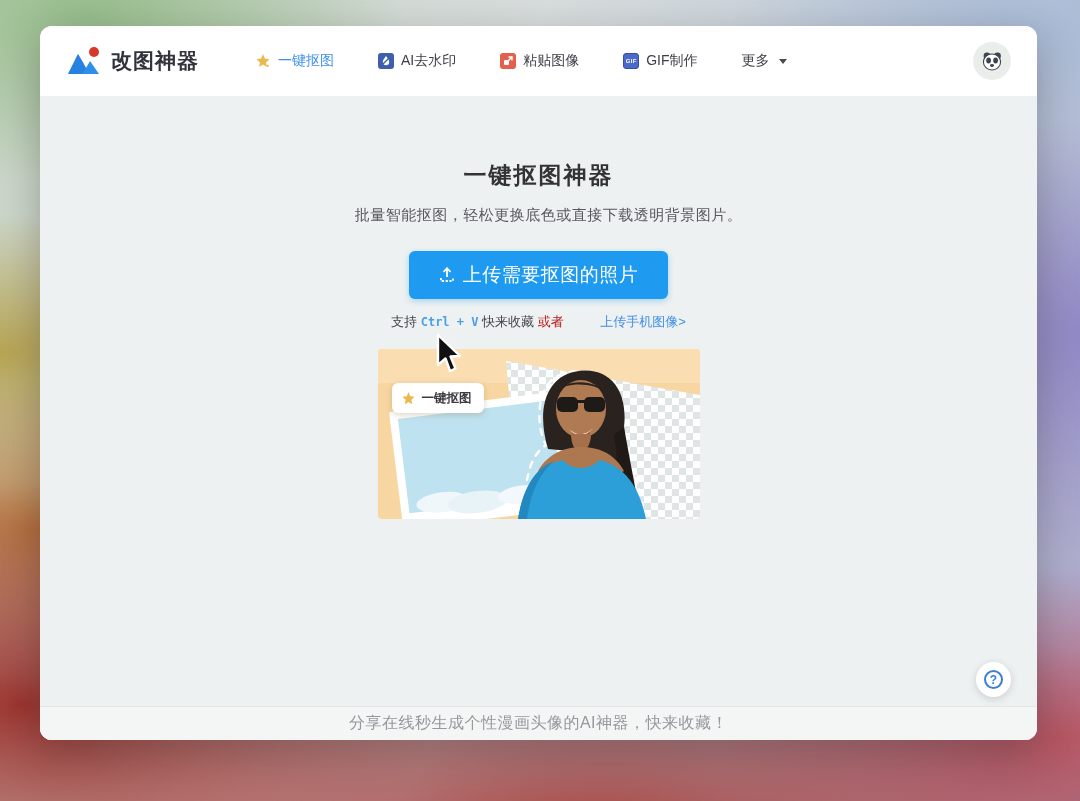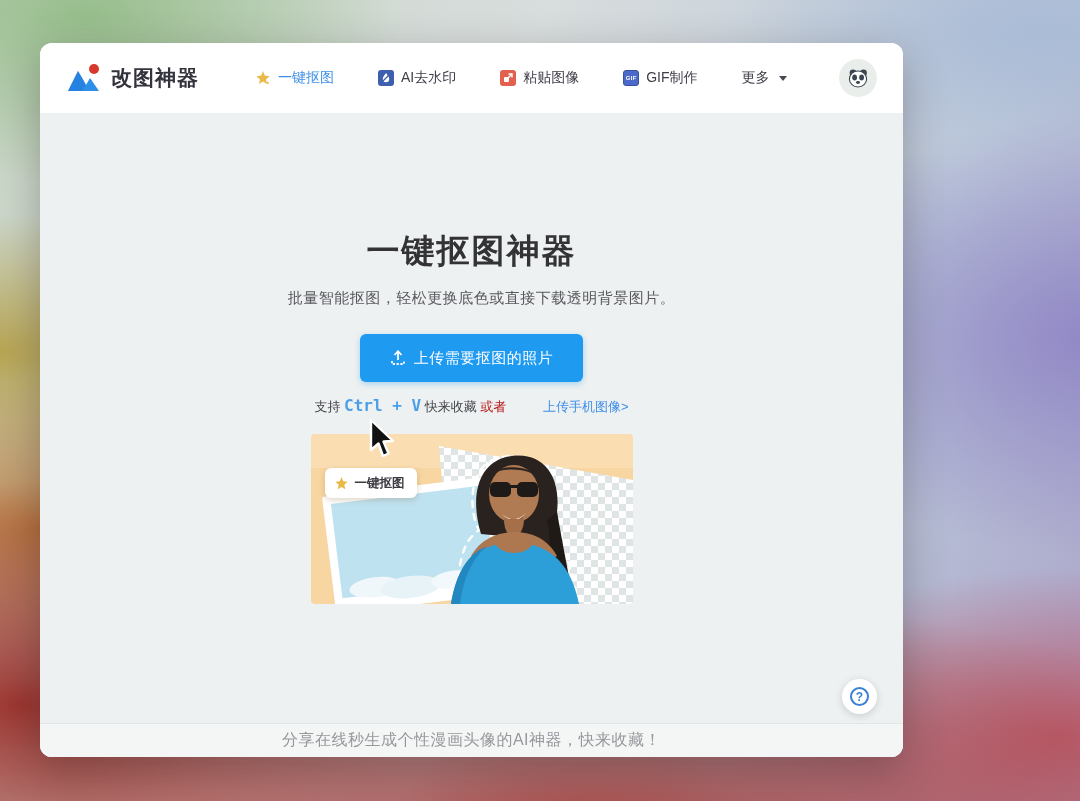--- a/index.html
+++ b/index.html
@@ -13,21 +13,21 @@
       radial-gradient(ellipse 42% 26% at 4% 66%, rgba(186,118,52,.9) 0%, rgba(186,118,52,0) 72%),
       radial-gradient(ellipse 40% 24% at 0% 44%, rgba(182,160,70,.9) 0%, rgba(182,160,70,0) 72%),
       radial-gradient(ellipse 46% 38% at 102% 42%, rgba(140,130,196,.9) 0%, rgba(140,130,196,0) 72%),
       radial-gradient(ellipse 42% 30% at 8% 2%, rgba(148,188,136,.95) 0%, rgba(148,188,136,0) 70%),
       radial-gradient(ellipse 40% 22% at 96% 4%, rgba(168,186,214,.9) 0%, rgba(168,186,214,0) 72%),
       linear-gradient(115deg,#c9d6c6 0%, #d8dddd 38%, #bcc8da 72%, #a9a2c8 100%);
   }
 
   
   .card {
-    position:absolute; left:40px; top:43px; width:863px; height:714px;
+    position:absolute; left:40px; top:26px; width:997px; height:714px;
     background:#fff; border-radius:12px; overflow:hidden;
     box-shadow:0 14px 44px rgba(30,20,20,.30);
   }
 
   
   .hdr { height:70px; background:#fff; display:flex; align-items:center; padding:0 26px; position:relative; z-index:3; }
   .logo { display:flex; align-items:center; cursor:pointer; }
   .logo-mark { width:36px; height:30px; }
   .logo-text { font-size:21px; font-weight:bold; color:#33333d; margin-left:9px; letter-spacing:1px; }
   .nav { display:flex; align-items:center; margin-left:56px; gap:44px; }
@@ -37,31 +37,31 @@
   .nico svg { display:block; }
   .nico.sq-blue { background:#3d5fae; }
   .nico.sq-red { background:#e2604d; }
   .nico.sq-gif { background:#4a69c8; color:#fff; font-size:6px; font-weight:bold; letter-spacing:.3px;
                  border:1px solid #37509f; }
   .caret { width:0; height:0; border-left:4px solid transparent; border-right:4px solid transparent; border-top:5px solid #4a4a55; margin-left:2px; }
   .avatar { margin-left:auto; width:38px; height:38px; border-radius:50%; background:#e9eeeb; display:flex; align-items:center; justify-content:center; cursor:pointer; }
 
   
   .content { position:relative; height:644px; background:#eef1f1; text-align:center; }
-  .title { padding-top:116px; font-size:33px; font-weight:bold; color:#333336; letter-spacing:2px; }
+  .title { padding-top:64px; font-size:23px; font-weight:bold; color:#333336; letter-spacing:2px; }
   .subtitle { margin-top:15px; font-size:15px; color:#58585e; letter-spacing:.5px;margin-left:20px; }
   .upload-btn {
     margin-top:26px; display:inline-flex; align-items:center; gap:8px;
     height:48px; padding:0 30px; background:#1e9af0; color:#fff;
-    font-size:15px; border:none; border-radius:6px; cursor:pointer; letter-spacing:.5px;
+    font-size:19px; border:none; border-radius:6px; cursor:pointer; letter-spacing:.5px;
     box-shadow:0 2px 6px rgba(30,154,240,.35);
     font-family:"Liberation Sans","DejaVu Sans",sans-serif;
   }
   .tip { margin-top:14px; font-size:13px; color:#44444c; }
-  .tip .kbd { color:#4a9fe8; font-family:"DejaVu Sans Mono","Liberation Mono",monospace; font-weight:bold; font-size:16px; }
+  .tip .kbd { color:#4a9fe8; font-family:"DejaVu Sans Mono","Liberation Mono",monospace; font-weight:bold; font-size:12px; }
   .tip .muted { color:#b91c1c; }
   .tip .lnk { color:#3f8fe8; cursor:pointer; text-decoration:none;margin-left:33px; }
 
   
   .demo-wrap { position:relative; width:322px; height:170px; margin:18px auto 0; border-radius:4px; overflow:visible; }
   .demo-svg { width:322px; height:170px; border-radius:4px; display:block; }
   .demo-badge {
     position:absolute; left:14px; top:34px; height:30px; padding:0 12px 0 9px;
     background:#fff; border-radius:6px; display:flex; align-items:center; gap:6px;
     box-shadow:0 2px 6px rgba(120,90,40,.25); font-size:12.5px; font-weight:bold; color:#3c3c42;

